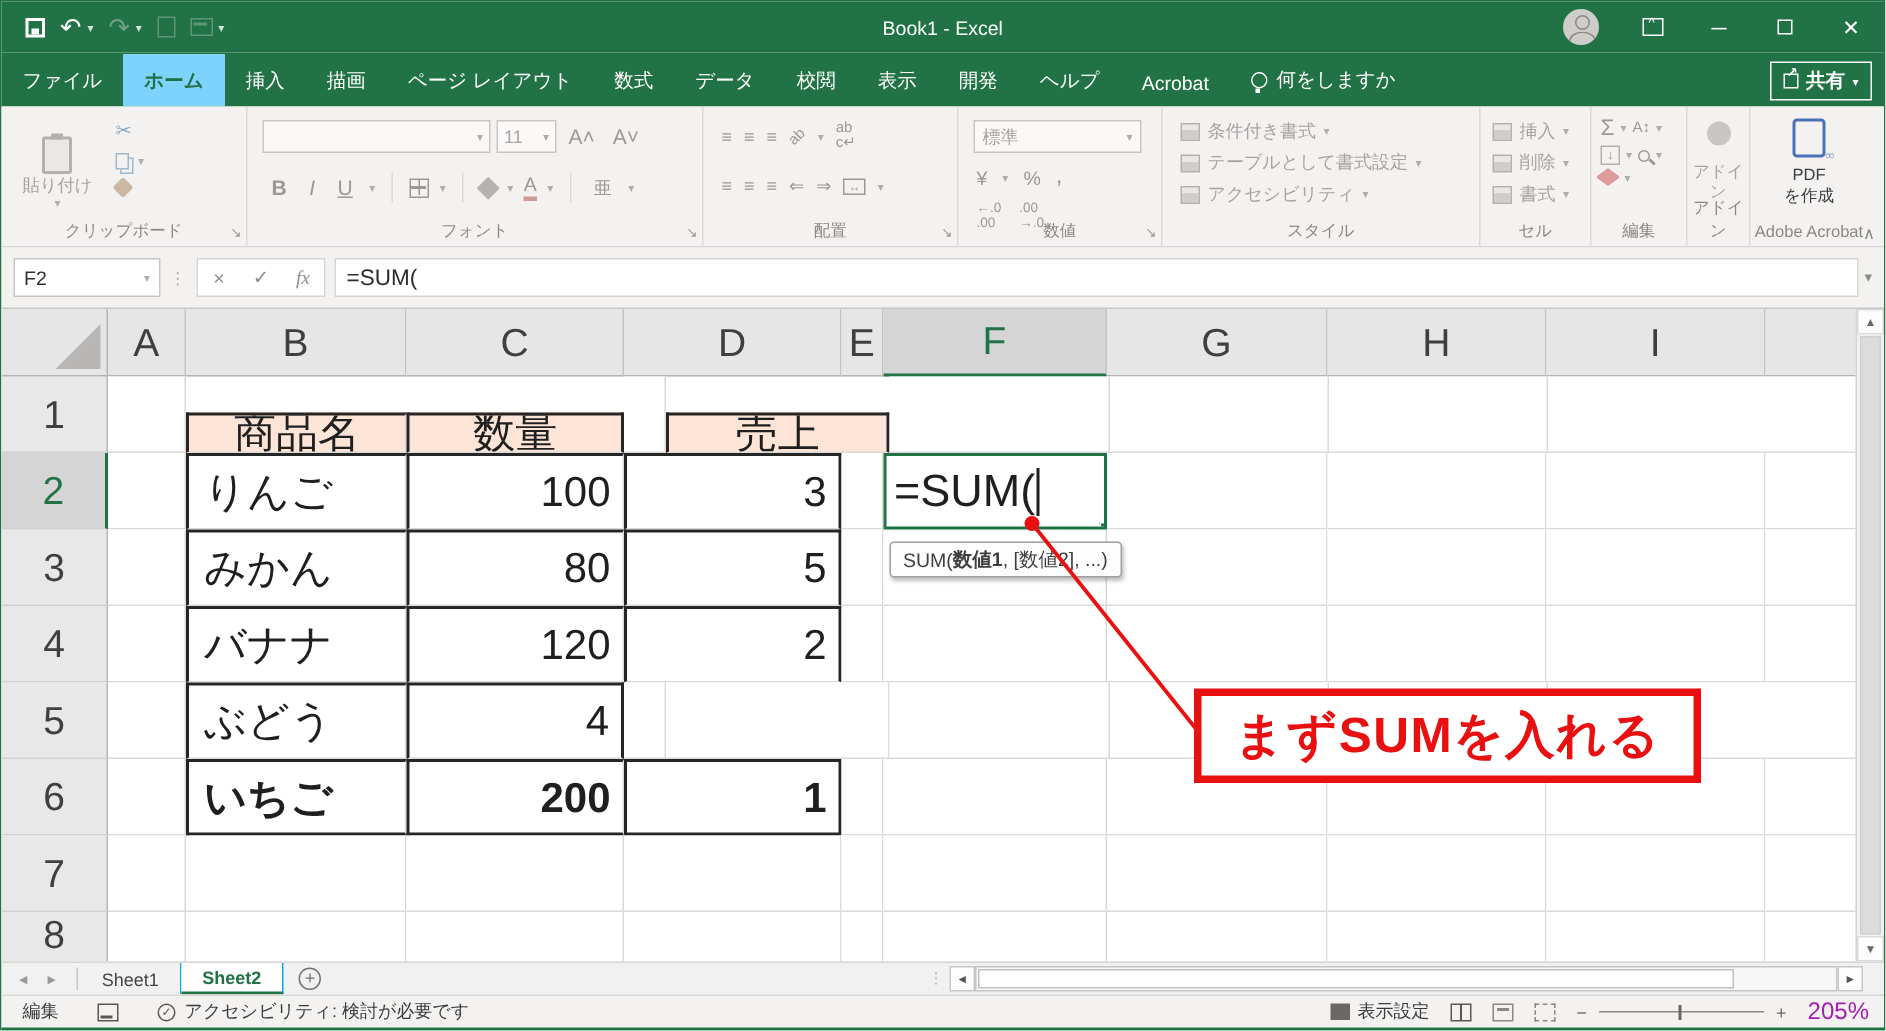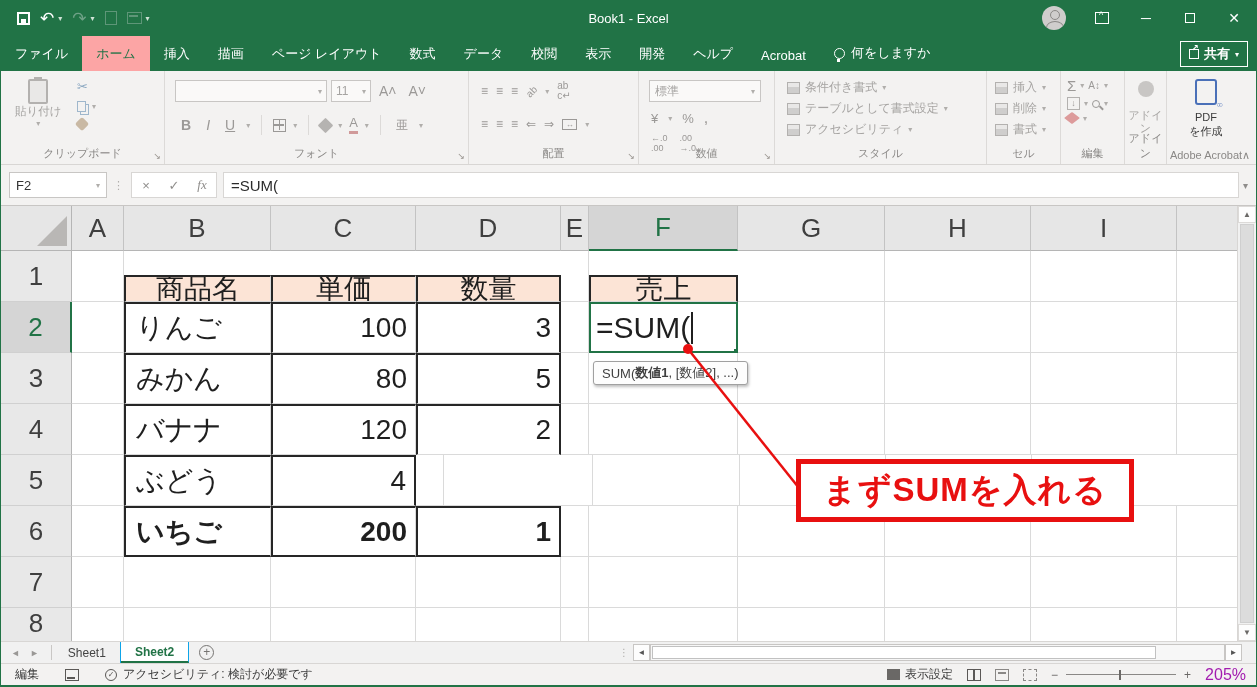--- a/index.html
+++ b/index.html
@@ -27,21 +27,21 @@
   .avatar:after { content:""; position:absolute; left:4px; top:15px; width:16px; height:12px; border-radius:50% 50% 0 0; border:1.5px solid #8a8886; border-bottom:none; }
   .winbtn { width:44px; height:34px; display:flex; align-items:center; justify-content:center; color:#fff; font-size:14px; }
   .ic-ribopt { width:14px; height:12px; border:1.5px solid #fff; position:relative; }
   .ic-ribopt:after { content:"^"; position:absolute; left:3px; top:-3px; font-size:9px; color:#fff; }
   .ic-restore { width:10px; height:10px; border:1.5px solid #fff; }
 
   
   .tabrow { position:absolute; left:0; top:34px; width:100%; height:36px;
     background:#217346; display:flex; align-items:flex-end; }
   .rtab { padding:9px 14px 8px 14px; font-size:13px; color:#fff; white-space:nowrap; }
-  .rtab.active { background:#fca5a5; color:#217346; font-weight:normal; }
+  .rtab.active { background:#7dd3fc; color:#217346; font-weight:bold; }
   .bulb { width:11px; height:11px; border:1.5px solid #fff; border-radius:50%; position:relative; margin:0 6px 12px 14px; }
   .bulb:after { content:""; position:absolute; left:2.5px; bottom:-4px; width:3px; height:3px; background:#fff; }
   .tellme { font-size:13px; color:#fff; padding-bottom:9px; }
   .share-btn { position:absolute; right:8px; bottom:4px; border:1px solid #fff; display:flex;
     align-items:center; gap:5px; padding:3px 8px; color:#fff; font-size:13px; font-weight:bold; }
   .ic-share { width:10px; height:10px; border:1.2px solid #fff; position:relative; }
   .ic-share:after { content:"↗"; position:absolute; left:1px; top:-7px; font-size:9px; }
 
   
   .ribbon { position:absolute; left:0; top:70px; width:100%; height:94px;
@@ -221,21 +221,21 @@
     <div class="share-btn">
       <span class="ic-share"></span>
       <span>共有</span>
       <span style="font-size:8px">▾</span>
     </div>
   </div>
 
   <div class="ribbon">
 
     <div class="rgroup" style="left:0; width:164px;">
-      <div style="position:absolute; left:14px; top:8px;justify-content:center;" class="bigbtn">
+      <div style="position:absolute; left:14px; top:20px;justify-content:center;" class="bigbtn">
         <span class="ic-clip"></span>
         <span>貼り付け</span>
         <span class="chevd">▾</span>
       </div>
       <div style="position:absolute; left:76px; top:8px; display:flex; flex-direction:column; gap:7px;">
         <span class="ic-scis">✂</span>
         <span style="display:flex; gap:6px; align-items:center;">
             <span class="ic-copy"></span>
             <span class="chevd">▾</span>
           </span>
@@ -429,21 +429,20 @@
       <div class="ch cg">G</div>
       <div class="ch chh">H</div>
       <div class="ch ci">I</div>
       <div class="ch cx"></div>
     </div>
 
     <div class="grow">
       <div class="rh">1</div>
       <div class="c ca"></div>
       <div class="c cb cellc peach tbt tbl">商品名</div>
-      <div class="c cc cellc peach tbt tbl">単価</div>
       <div class="c cd cellc peach tbt tbl tbr">数量</div>
       <div class="c ce"></div>
       <div class="c cf cellc peach tbt tbl tbr">売上</div>
       <div class="c cg"></div>
       <div class="c chh"></div>
       <div class="c ci"></div>
       <div class="c cx"></div>
     </div>
 
     <div class="grow">

